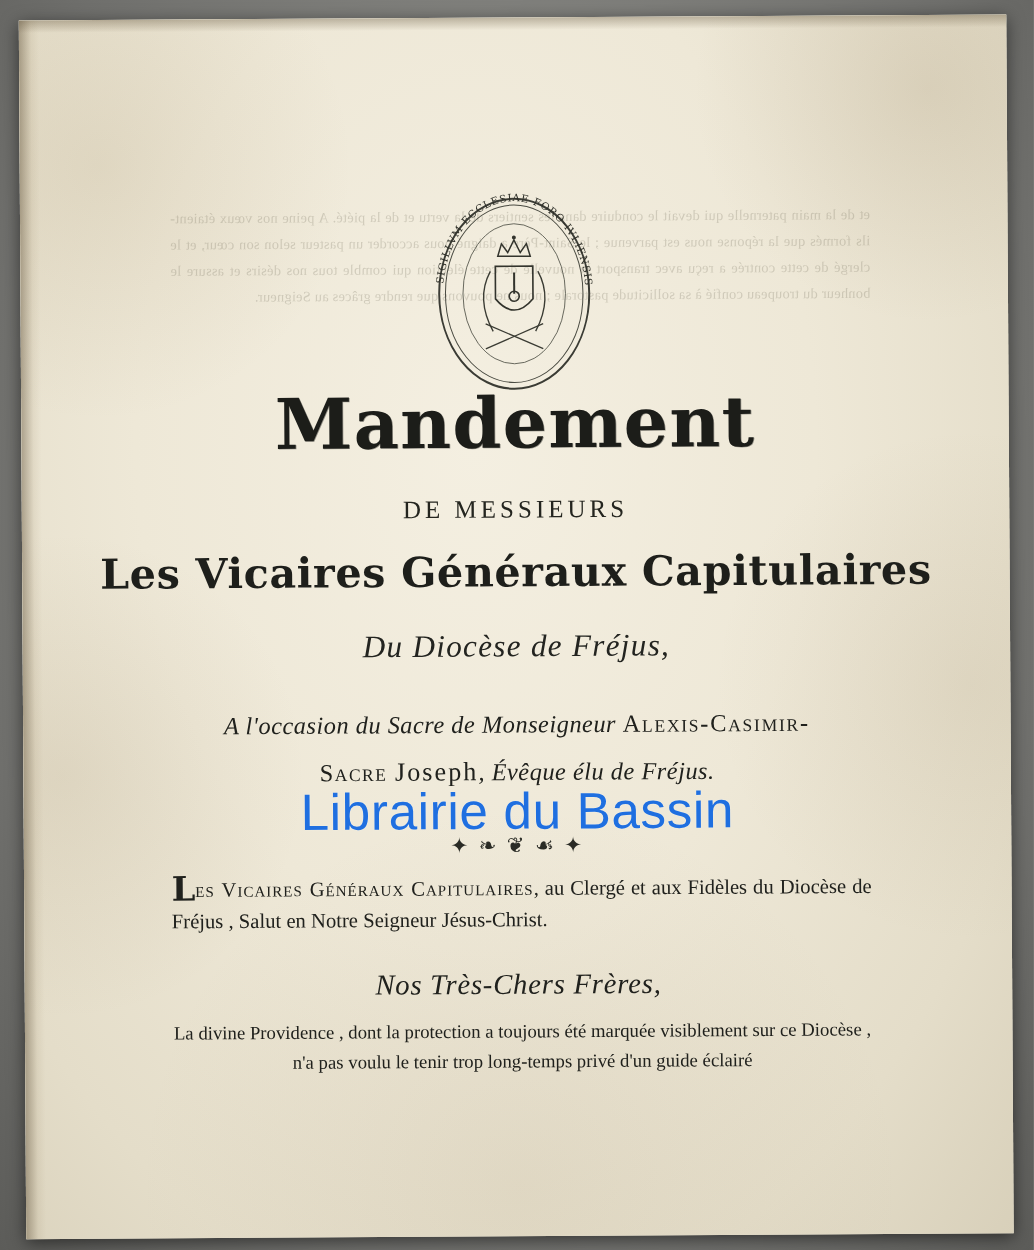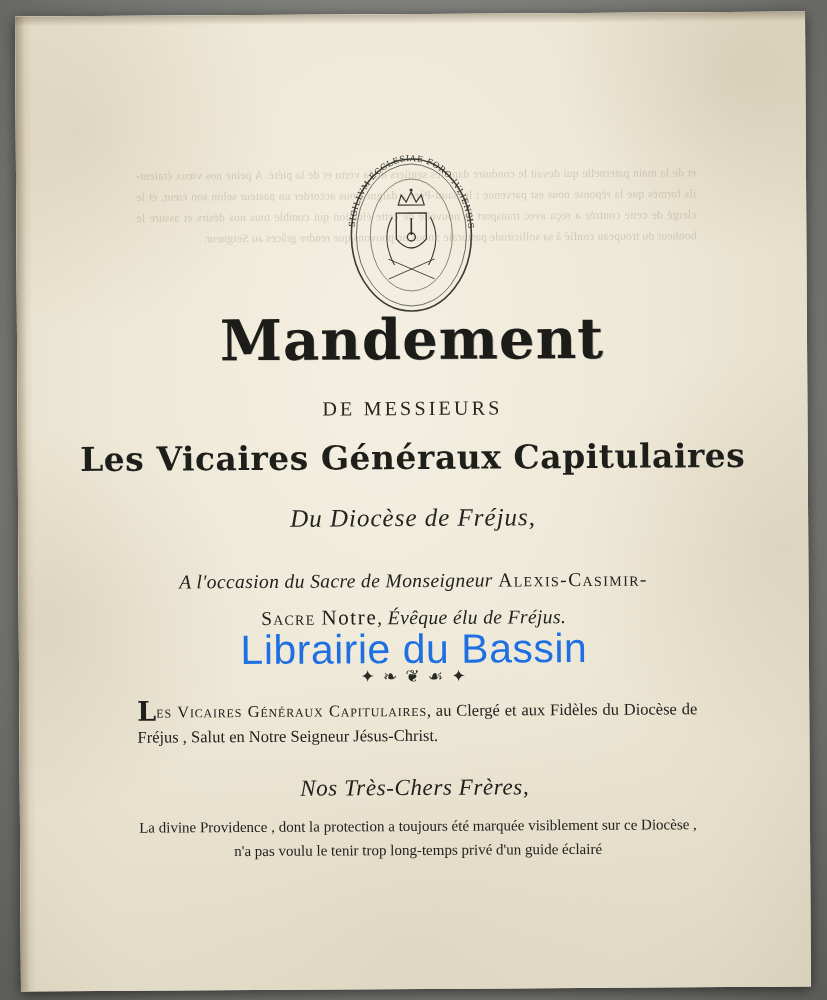--- a/index.html
+++ b/index.html
@@ -278,21 +278,21 @@
 
       <div class="mandement">Mandement</div>
       <div class="de-messieurs">DE MESSIEURS</div>
       <div class="vicaires-line">Les Vicaires Généraux Capitulaires</div>
       <div class="diocese-line">Du Diocèse de Fréjus,</div>
 
       <div class="occasion1">
         <span>A l'occasion du Sacre de Monseigneur </span><span class="smallcaps">Alexis-Casimir-</span>
       </div>
       <div class="occasion2">
-        <span class="sc">Sacre </span><span class="big">Notre</span><span class="it">, Évêque élu de Fréjus.</span>
+        <span class="sc">Sacre </span><span class="big">Joseph</span><span class="it">, Évêque élu de Fréjus.</span>
       </div>
 
       <div class="ornament">✦ ❧ ❦ ☙ ✦</div>
 
       <div class="para-block salut">
         <span class="dropcap">L</span><span class="sc">es Vicaires Généraux Capitulaires</span><span>, au Clergé et aux Fidèles du Diocèse de Fréjus , Salut en Notre Seigneur Jésus-Christ.</span>
       </div>
 
       <div class="treschers">Nos Très-Chers Frères,</div>
 

